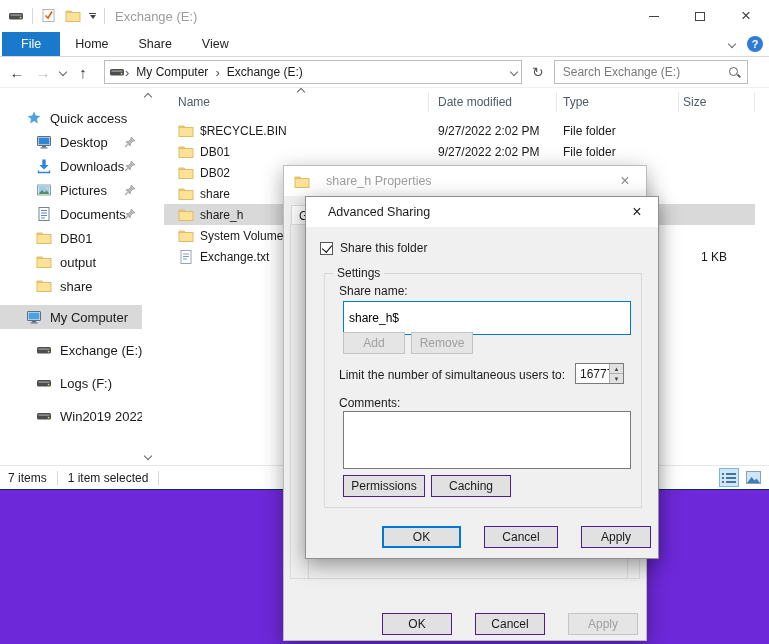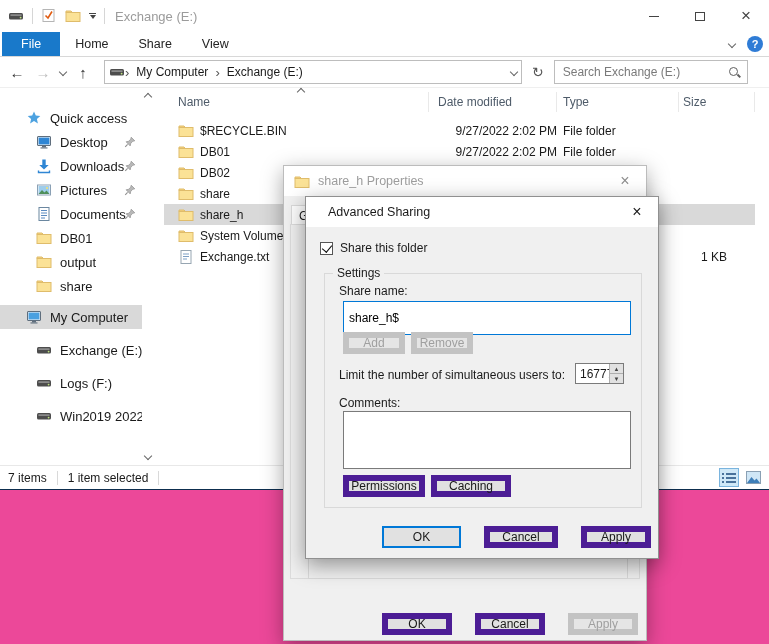--- a/index.html
+++ b/index.html
@@ -1,17 +1,17 @@
 <!DOCTYPE html>
 <html><head>
 <meta charset="utf-8">
 <style>
   html,body{margin:0;padding:0;background:#333;}
   *{box-sizing:border-box;}
-  .screen{position:relative;width:769px;height:644px;background:#ec4899;overflow:hidden;
+  .screen{position:relative;width:769px;height:644px;background:#6d28d9;overflow:hidden;
           font-family:"Liberation Sans","DejaVu Sans",sans-serif;font-size:12px;color:#1a1a1a;}
 
   
   .explorer{position:absolute;left:0;top:0;width:769px;height:490px;background:#fff;
             border-bottom:2px solid #0d2e4e;}
   .titlebar{height:32px;display:flex;align-items:center;background:#fff;}
   .qat{display:flex;align-items:center;gap:8px;padding-left:8px;}
   .qat-sep{width:1px;height:16px;background:#d6d6d6;}
   .win-title{margin-left:10px;color:#9b9b9b;font-size:13px;}
   .win-controls{margin-left:auto;display:flex;height:32px;}
@@ -78,47 +78,47 @@
   .h-date{padding-left:9px;}
   .h-type{padding-left:6px;}
   .h-size{padding-left:4px;}
   .sort-caret{position:absolute;left:134px;top:1px;}
   .rows{margin-top:4px;}
   .f-row{display:grid;grid-template-columns:265px 128px 122px 1fr;height:21px;align-items:center;
          margin-left:4px;margin-right:14px;}
   .f-row.selected{background:#d9d9d9;}
   .c-name{display:flex;align-items:center;padding-left:14px;white-space:nowrap;overflow:hidden;}
   .c-name .lbl{margin-left:6px;}
-  .c-date{padding-left:9px;color:#1a1a1a;text-align:right;}
+  .c-date{padding-left:9px;color:#1a1a1a;}
   .c-type{padding-left:6px;}
   .c-size{text-align:right;padding-right:28px;}
 
   .statusbar{height:24px;border-top:1px solid #e8e8e8;display:flex;align-items:center;
              padding-left:8px;font-size:12px;background:#fff;position:relative;}
   .st-sep{width:1px;height:14px;background:#d9d9d9;margin:0 10px;}
   .view-btns{position:absolute;right:6px;top:2px;display:flex;gap:4px;}
   .view-btn{width:20px;height:19px;display:flex;align-items:center;justify-content:center;}
   .view-btn.active{background:#cfe8f7;border:1px solid #7ab4de;}
 
   
   .dlg-titlebar{height:30px;background:#fff;display:flex;align-items:center;padding-left:10px;}
-  .dlg-title{margin-left:8px;font-size:12.5px;}
+  .dlg-title{margin-left:16px;font-size:12.5px;}
   .dlg-close{margin-left:auto;width:42px;height:30px;display:flex;align-items:center;justify-content:center;font-size:16px;}
 
   .props-dialog{position:absolute;left:283px;top:165px;width:364px;height:476px;background:#f0f0f0;
                 border:1px solid #bcbcbc;box-shadow:0 6px 20px rgba(0,0,0,.35);}
   .props-dialog .dlg-title{color:#9e9e9e;}
   .props-dialog .dlg-close{color:#8f8f8f;}
   .tab-sliver{position:absolute;left:7px;top:39px;width:26px;height:20px;background:#fdfdfd;
               border:1px solid #d9d9d9;border-bottom:none;padding:3px 0 0 7px;font-size:12px;}
   .tabpage{position:absolute;left:6px;top:58px;width:350px;height:355px;border:1px solid #dcdcdc;background:#f0f0f0;}
   .group-ghost{position:absolute;left:24px;top:300px;width:320px;height:113px;border:1px solid #d9d9d9;border-top:none;}
   .dlg-buttons{position:absolute;left:0;right:8px;display:flex;justify-content:flex-end;gap:23px;}
   .props-dialog .dlg-buttons{bottom:5px;}
-  .btn{height:22px;background:#e1e1e1;border:6px solid #4c1d95;font-size:12px;
+  .btn{height:22px;background:#e1e1e1;border:1px solid #4c1d95;font-size:12px;
        display:flex;align-items:center;justify-content:center;font-family:inherit;color:#1a1a1a;}
   .btn.w70{width:70px;}
   .btn.disabled{color:#9f9f9f;border-color:#c3c3c3;background:#e5e5e5;}
   .btn.default{border:2px solid #0078d7;}
 
   .adv-dialog{position:absolute;left:305px;top:196px;width:354px;height:363px;background:#f0f0f0;
               border:1px solid #909090;box-shadow:0 6px 20px rgba(0,0,0,.4);}
   .adv-dialog .dlg-title{margin-left:12px;color:#1a1a1a;}
   .adv-dialog .dlg-close{color:#1a1a1a;}
   .chk-row{position:absolute;left:14px;top:44px;display:flex;align-items:center;}

